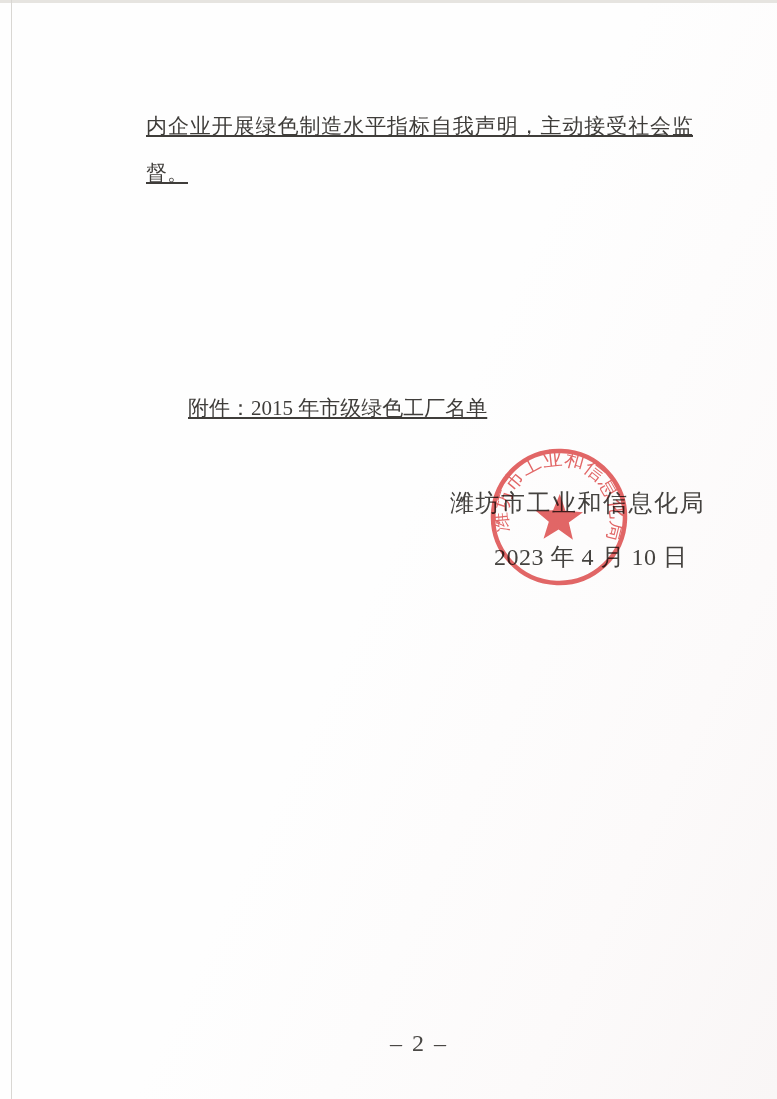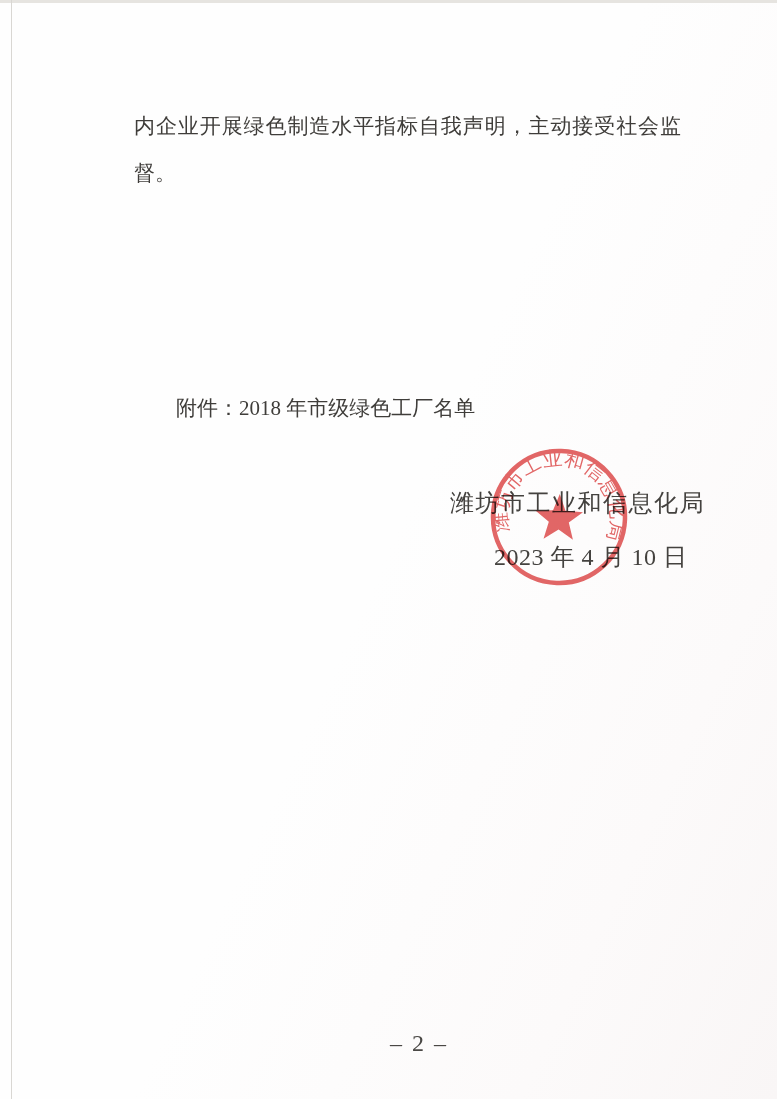--- a/index.html
+++ b/index.html
@@ -15,28 +15,29 @@
   .edge-top {
     position: absolute; left: 0; top: 0; width: 100%; height: 3px;
     background: #e6e4e0;
   }
   .edge-left {
     position: absolute; left: 11px; top: 0; width: 1px; height: 100%;
     background: #d9d7d3;
   }
   .bodytext {
     position: absolute;
-    left: 134px;
+    left: 146px;
     width: 547px;
     font-size: 21px;
     line-height: 47px;
     text-align: justify;
     text-justify: inter-ideograph;
     letter-spacing: 0;
     color: #3f3d3a;
+    text-decoration: underline;
   }
   .para-cont   { top: 103px; }
   .para-three  { top: 197px; text-indent: 2em; }
   .attachment  { top: 385px; text-indent: 2em; text-align: left; }
   .bold-run    { font-weight: 700; }
   .signature {
     position: absolute; left: 450px; top: 489px;
     font-size: 24px; line-height: 1.2; letter-spacing: 1.5px;
     color: #44423f; white-space: nowrap;
   }
@@ -62,21 +63,21 @@
 <body>
 
 <div class="page">
 
   <div class="edge-top"></div>
   <div class="edge-left"></div>
 
   <div class="bodytext para-cont">内企业开展绿色制造水平指标自我声明，主动接受社会监督。</div>
 
 
-  <div class="bodytext attachment">附件：2018 年市级绿色工厂名单</div>
+  <div class="bodytext attachment">附件：2015 年市级绿色工厂名单</div>
 
   <div class="signature">潍坊市工业和信息化局</div>
 
   <div class="issue-date">2023 年 4 月 10 日</div>
 
   <svg class="seal" viewBox="0 0 148 148" aria-hidden="true">
     <defs>
       <path id="sealArc" d="M 25.1 91.8 A 52 52 0 1 1 122.9 91.8" fill="none"></path>
     </defs>
     <circle cx="74" cy="74" r="66" fill="none" stroke="#dd4545" stroke-width="4.5"></circle>

